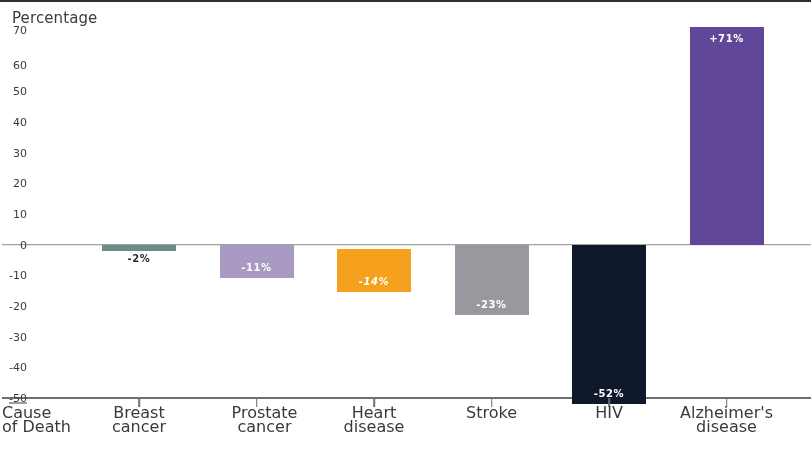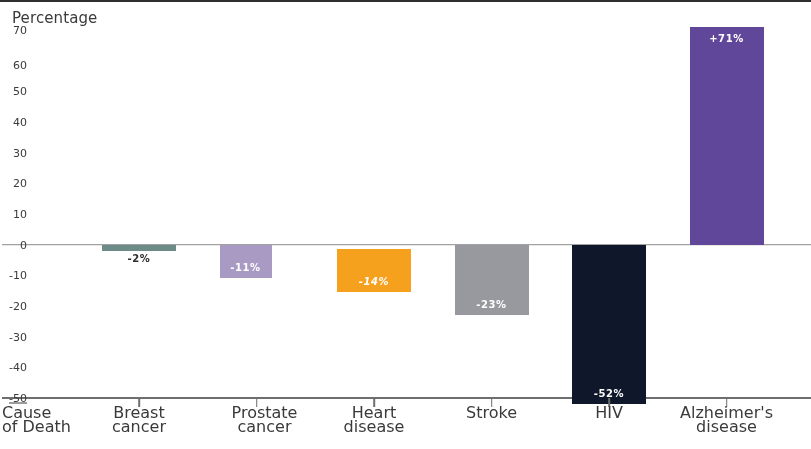--- a/index.html
+++ b/index.html
@@ -147,21 +147,21 @@
       <div class="ytick" style="top: 214.667px;">0</div>
       <div class="ytick" style="top: 245.333px;">-10</div>
       <div class="ytick" style="top: 276px;">-20</div>
       <div class="ytick" style="top: 306.667px;">-30</div>
       <div class="ytick" style="top: 337.333px;">-40</div>
       <div class="ytick" style="top: 368px; text-decoration: underline;">-50</div>
       <div class="bar" style="background: rgb(110, 140, 135); left: 69px; width: 74px; top: 214.667px; height: 6.13333px;">
         <div class="bar-label below-dark" style="top: 8.13333px;">-2%</div>
       </div>
       <div class="xtick" style="left: 106px;"></div>
-      <div class="bar" style="background: rgb(169, 154, 196); left: 186.5px; width: 52px; top: 214.667px; height: 33.7333px;">
+      <div class="bar" style="background: rgb(169, 154, 196); left: 186.5px; width: 74px; top: 214.667px; height: 33.7333px;">
         <div class="bar-label inside-bottom">-11%</div>
       </div>
       <div class="xtick" style="left: 223.5px;"></div>
       <div class="bar" style="background: rgb(245, 161, 30); left: 304px; width: 74px; top: 219px; height: 42.9333px; font-style: italic;">
         <div class="bar-label inside-bottom">-14%</div>
       </div>
       <div class="xtick" style="left: 341px;"></div>
       <div class="bar" style="background: rgb(151, 153, 158); left: 421.5px; width: 74px; top: 214.667px; height: 70.5333px;">
         <div class="bar-label inside-bottom">-23%</div>
       </div>

